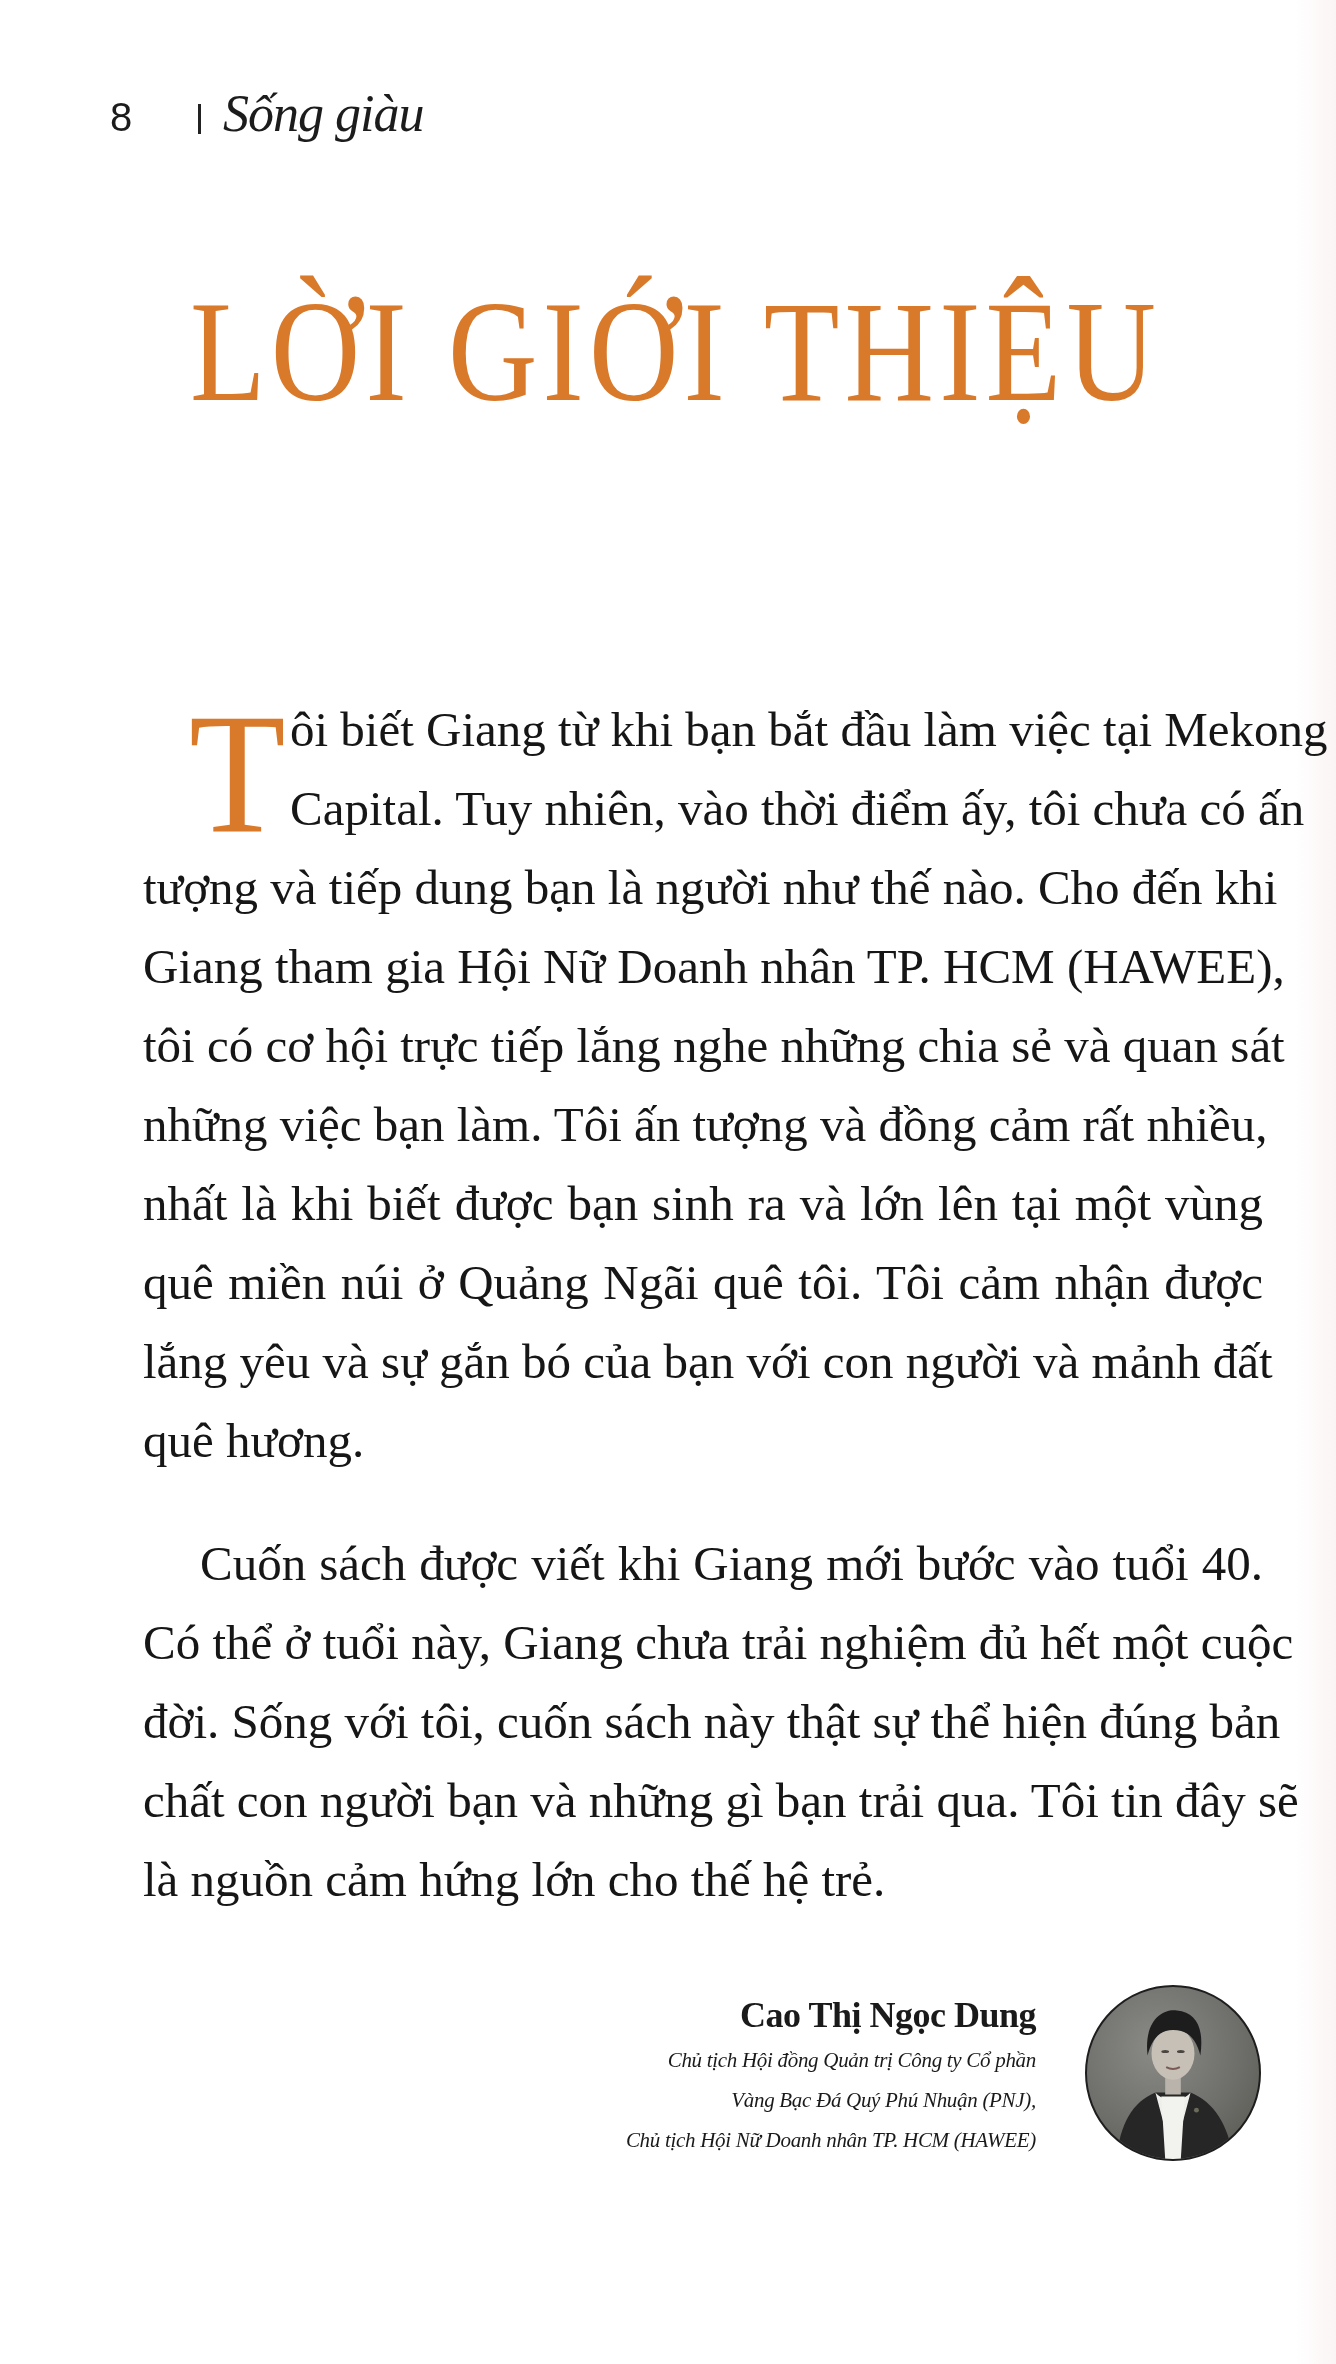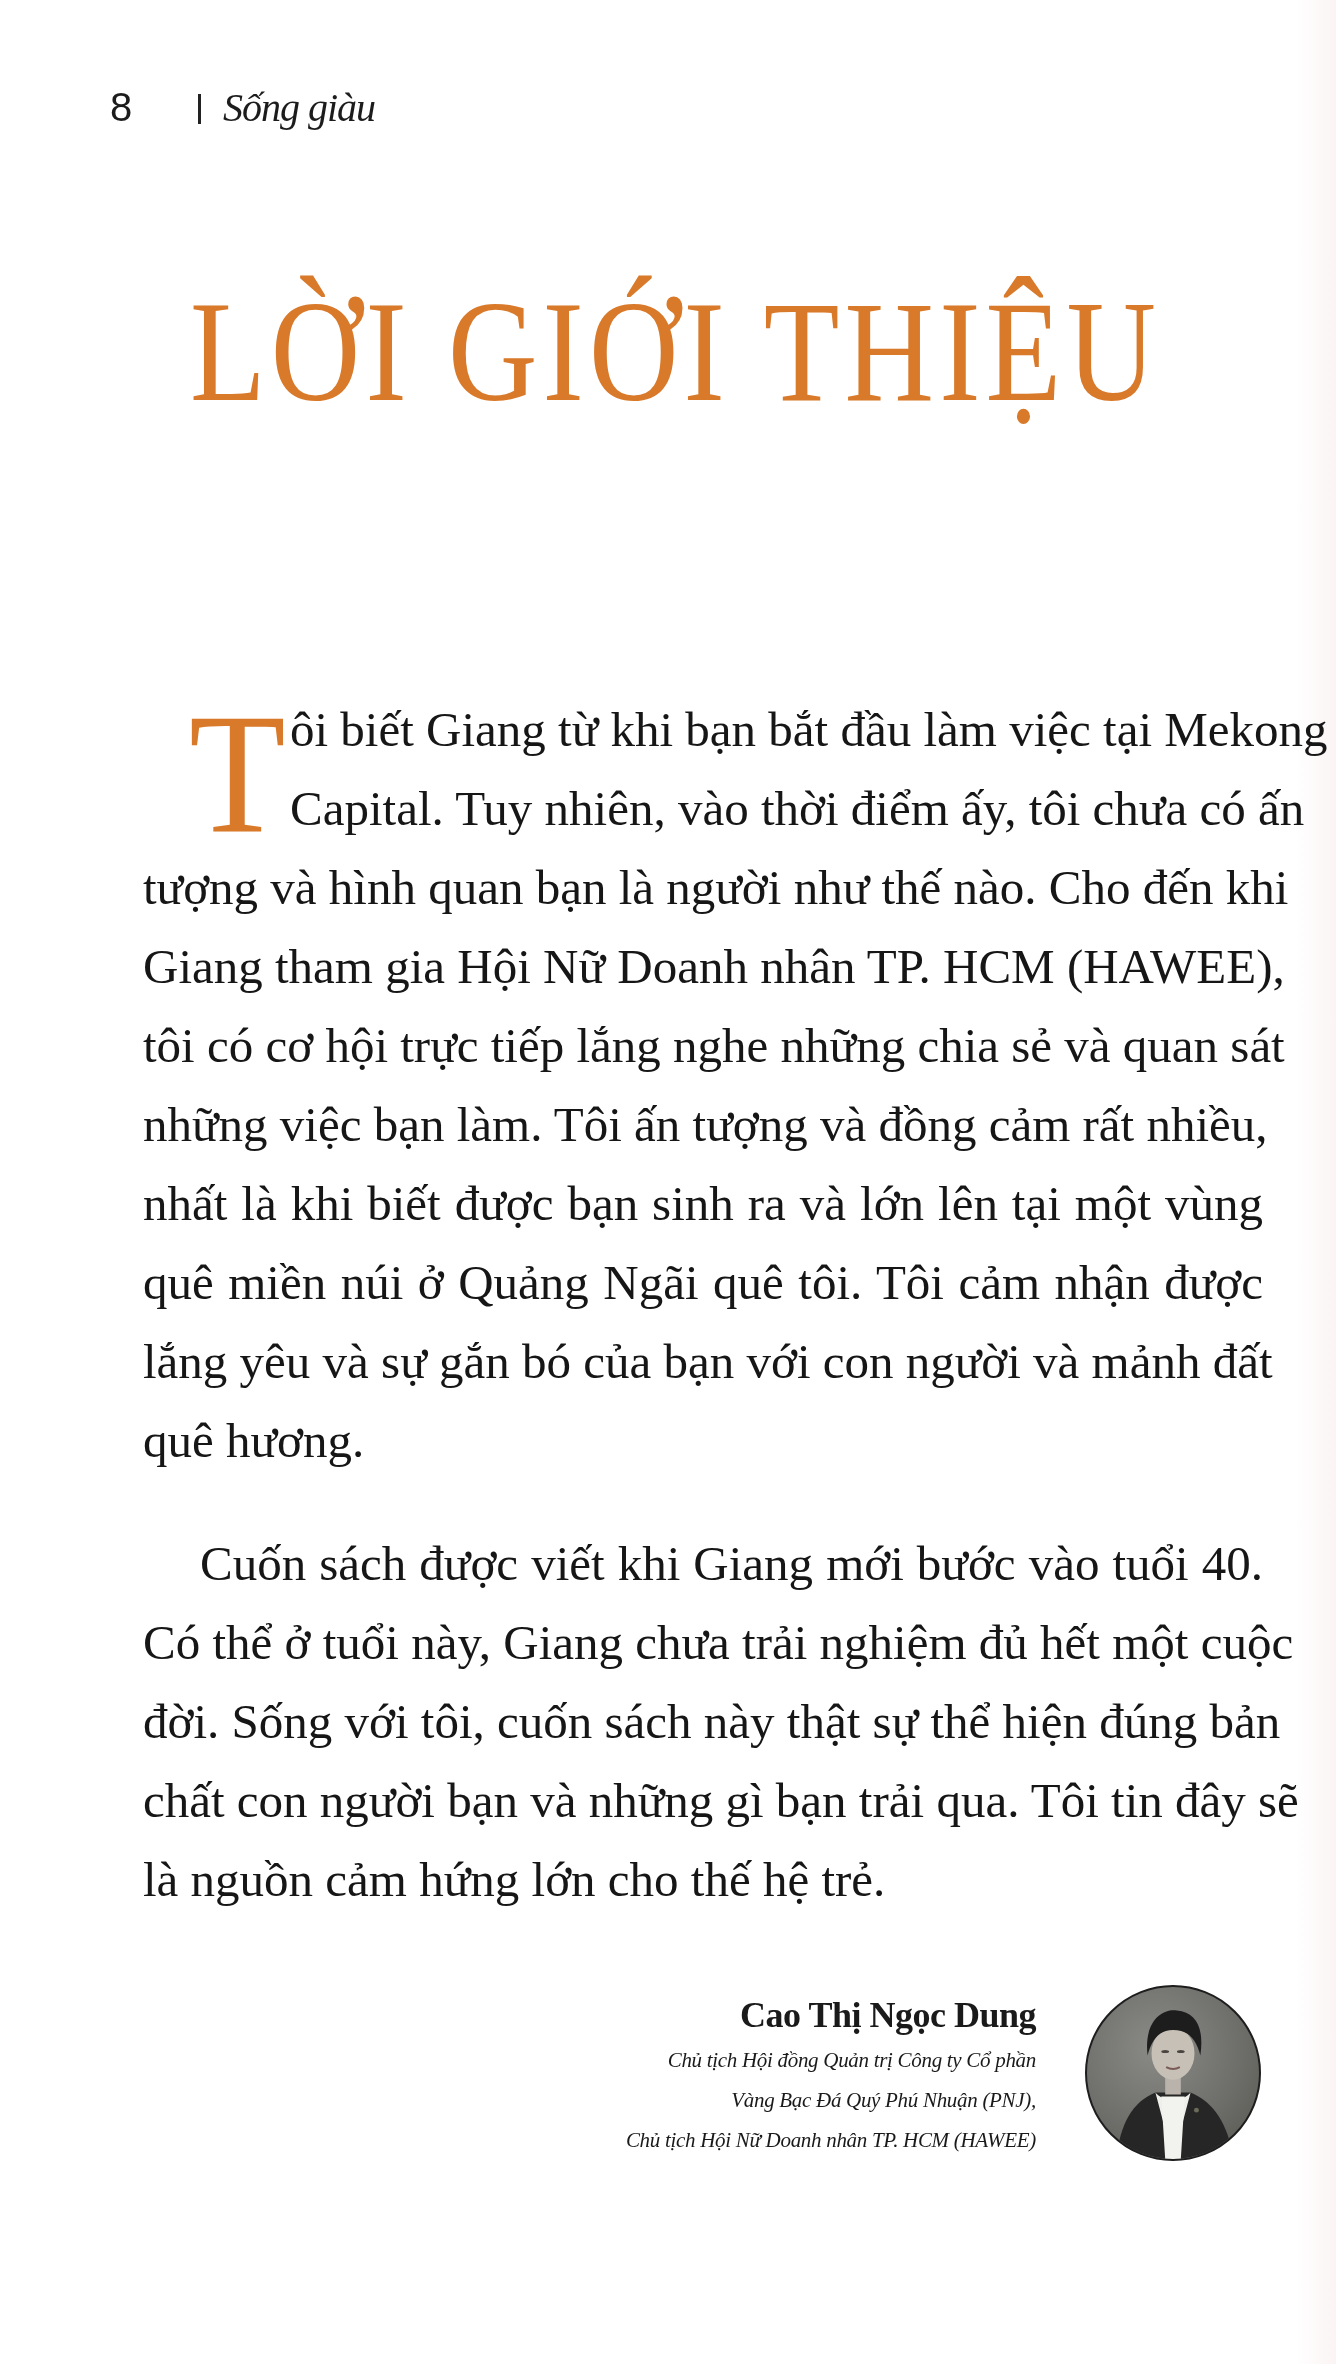--- a/index.html
+++ b/index.html
@@ -41,21 +41,21 @@
     display: inline-block;
     width: 3px;
     height: 30px;
     background: #222;
     margin-right: 22px;
     transform: translateY(3px);
   }
   .book-title {
     font-family: "Liberation Serif", "DejaVu Serif", serif;
     font-style: italic;
-    font-size: 40px;
+    font-size: 52px;
     color: #1c1c1c;
     letter-spacing: -1px;
   }
 
   
   .chapter-title {
     position: absolute;
     left: 190px;
     top: 272px;
     width: 1020px;
@@ -165,21 +165,21 @@
   </div>
 
   <div class="chapter-title">LỜI GIỚI THIỆU</div>
 
   <div class="body-text">
     <span class="drop-cap">T</span>
 
     <div class="paragraph">
       <span class="line indent-drop">ôi biết Giang từ khi bạn bắt đầu làm việc tại Mekong</span>
       <span class="line indent-drop">Capital. Tuy nhiên, vào thời điểm ấy, tôi chưa có ấn</span>
-      <span class="line">tượng và hình quan bạn là người như thế nào. Cho đến khi</span>
+      <span class="line">tượng và tiếp dung bạn là người như thế nào. Cho đến khi</span>
       <span class="line">Giang tham gia Hội Nữ Doanh nhân TP. HCM (HAWEE),</span>
       <span class="line">tôi có cơ hội trực tiếp lắng nghe những chia sẻ và quan sát</span>
       <span class="line">những việc bạn làm. Tôi ấn tượng và đồng cảm rất nhiều,</span>
       <span class="line">nhất là khi biết được bạn sinh ra và lớn lên tại một vùng</span>
       <span class="line">quê miền núi ở Quảng Ngãi quê tôi. Tôi cảm nhận được</span>
       <span class="line">lắng yêu và sự gắn bó của bạn với con người và mảnh đất</span>
       <span class="line last">quê hương.</span>
     </div>
 
     <div class="para-gap"></div>

